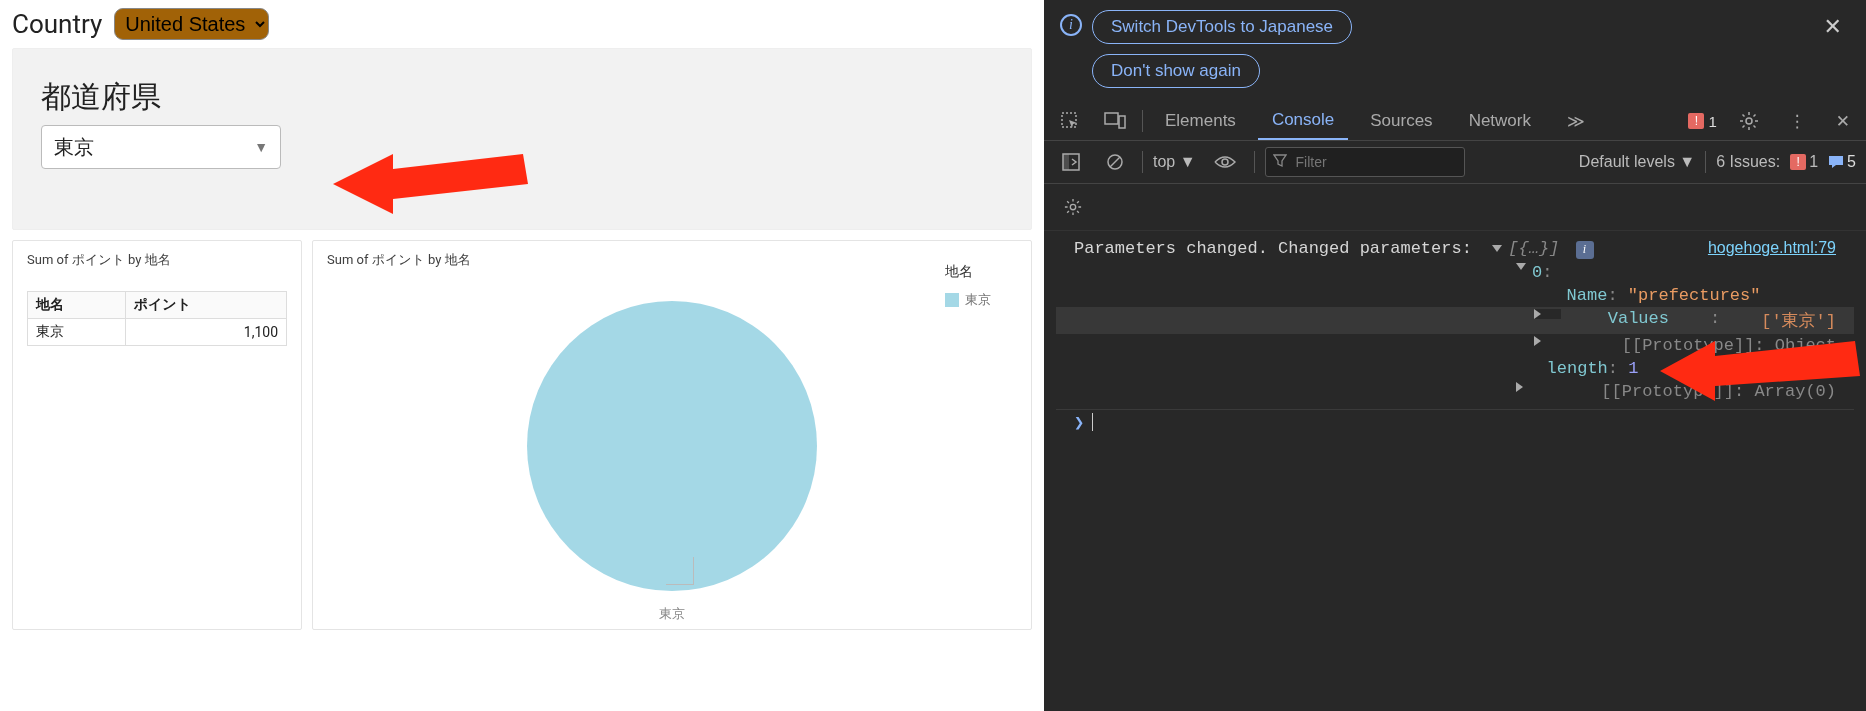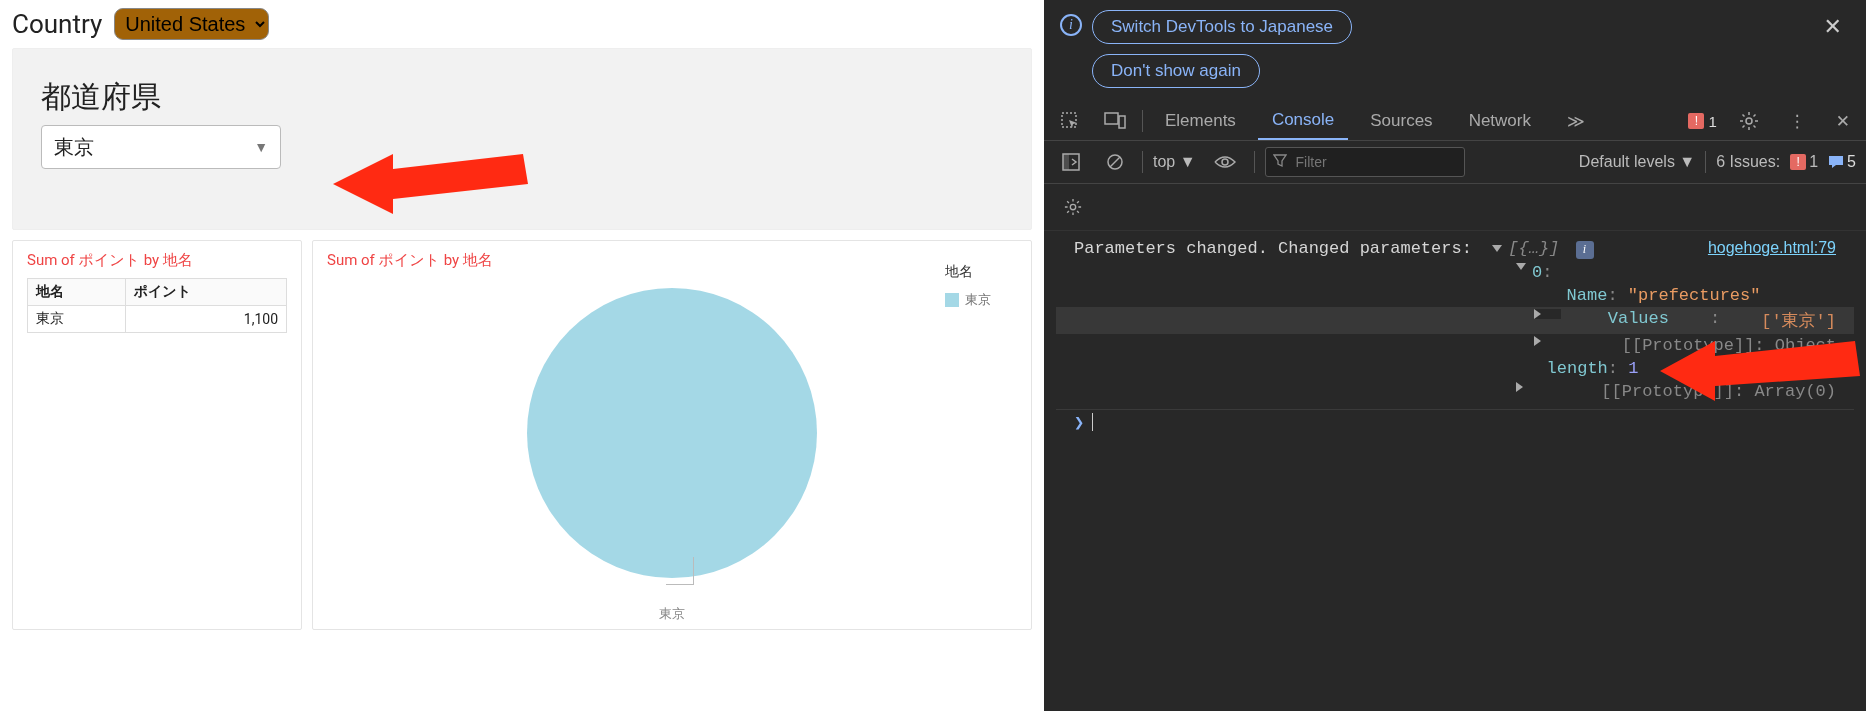--- a/index.html
+++ b/index.html
@@ -92,21 +92,21 @@
   }
   .viz-card {
     background: #fff;
     border: 1px solid #e4e4e4;
     border-radius: 2px;
     padding: 10px 14px 20px 14px;
     height: 390px;
   }
   .viz-card.small { width: 290px; }
   .viz-card.big { flex: 1; position: relative; }
-  .viz-title { font-size: 15px; color:#ef4444; margin-bottom: 8px; }
+  .viz-title { font-size: 13px; color:#404040; margin-bottom: 22px; }
   table.data-table { width: 100%; border-collapse: collapse; font-size: 14px; }
   table.data-table th, table.data-table td { border: 1px solid #ddd; padding: 4px 8px; }
   table.data-table th { background:#fafafa; text-align:left; font-weight:600; }
   table.data-table td:last-child { text-align:right; }
   .pie-wrap { display:flex; height: 320px; }
   .pie {
     width: 290px; height: 290px; border-radius:50%;
     background:#a4d8e6;
     margin: 10px auto 0 auto;
     position:relative;

